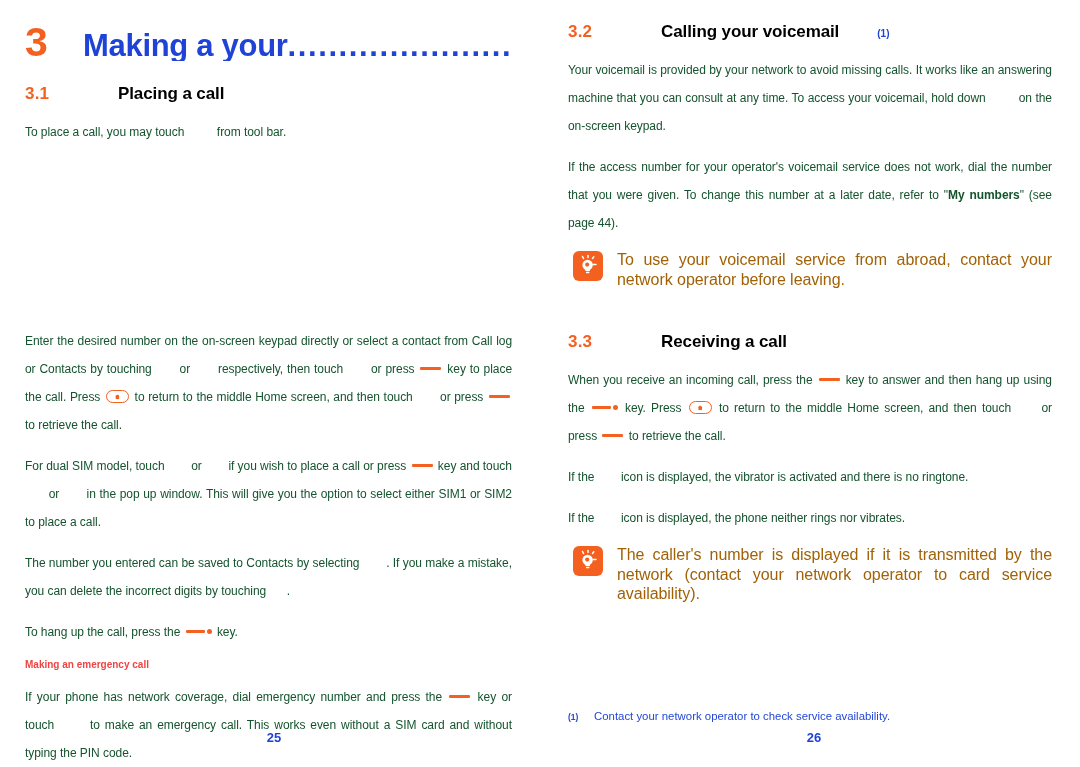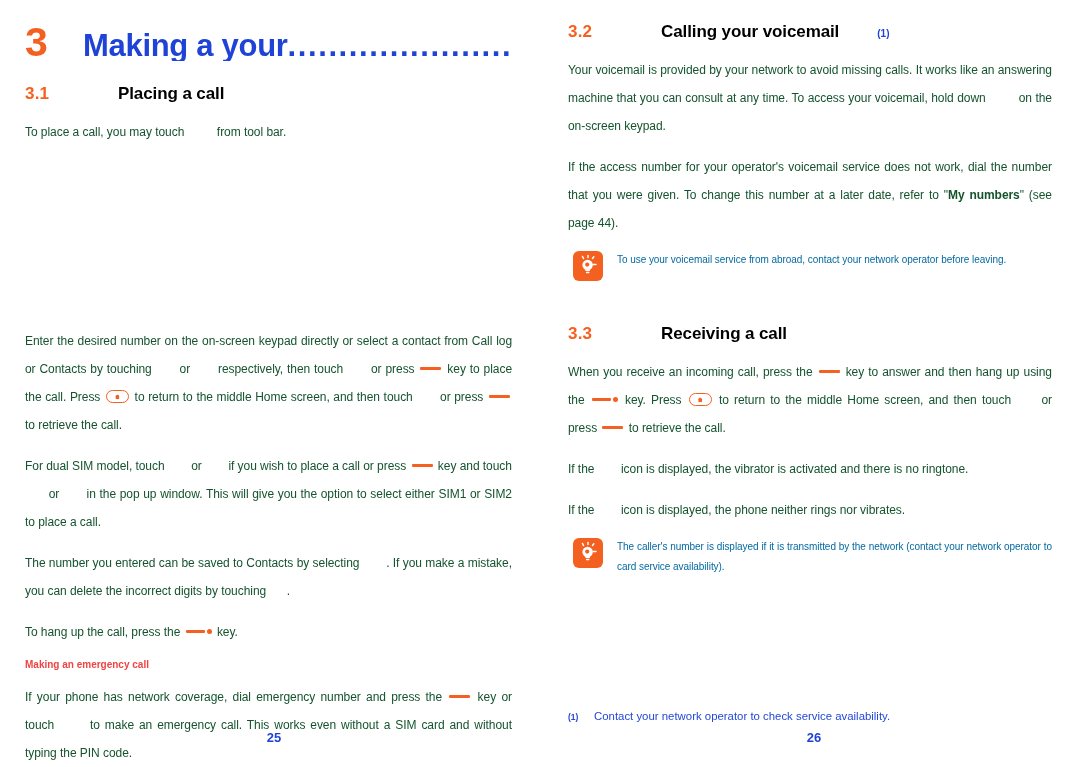--- a/index.html
+++ b/index.html
@@ -196,23 +196,23 @@
     width: 30px;
     height: 30px;
     background: #f4601f;
     border-radius: 6px;
     position: relative;
     margin-right: 14px;
     margin-top: 1px;
   }
   .tip-icon svg { display: block; }
   .tip-text {
-    font-size: 10px;
+    font-size: 16px;
     line-height: 19.5px;
-    color: #0369a1;
+    color: #a16207;
     text-align: justify;
     letter-spacing: -0.05px;
   }
 
   
   .footnote {
     position: absolute;
     left: 28px;
     right: 28px;
     bottom: 45px;

